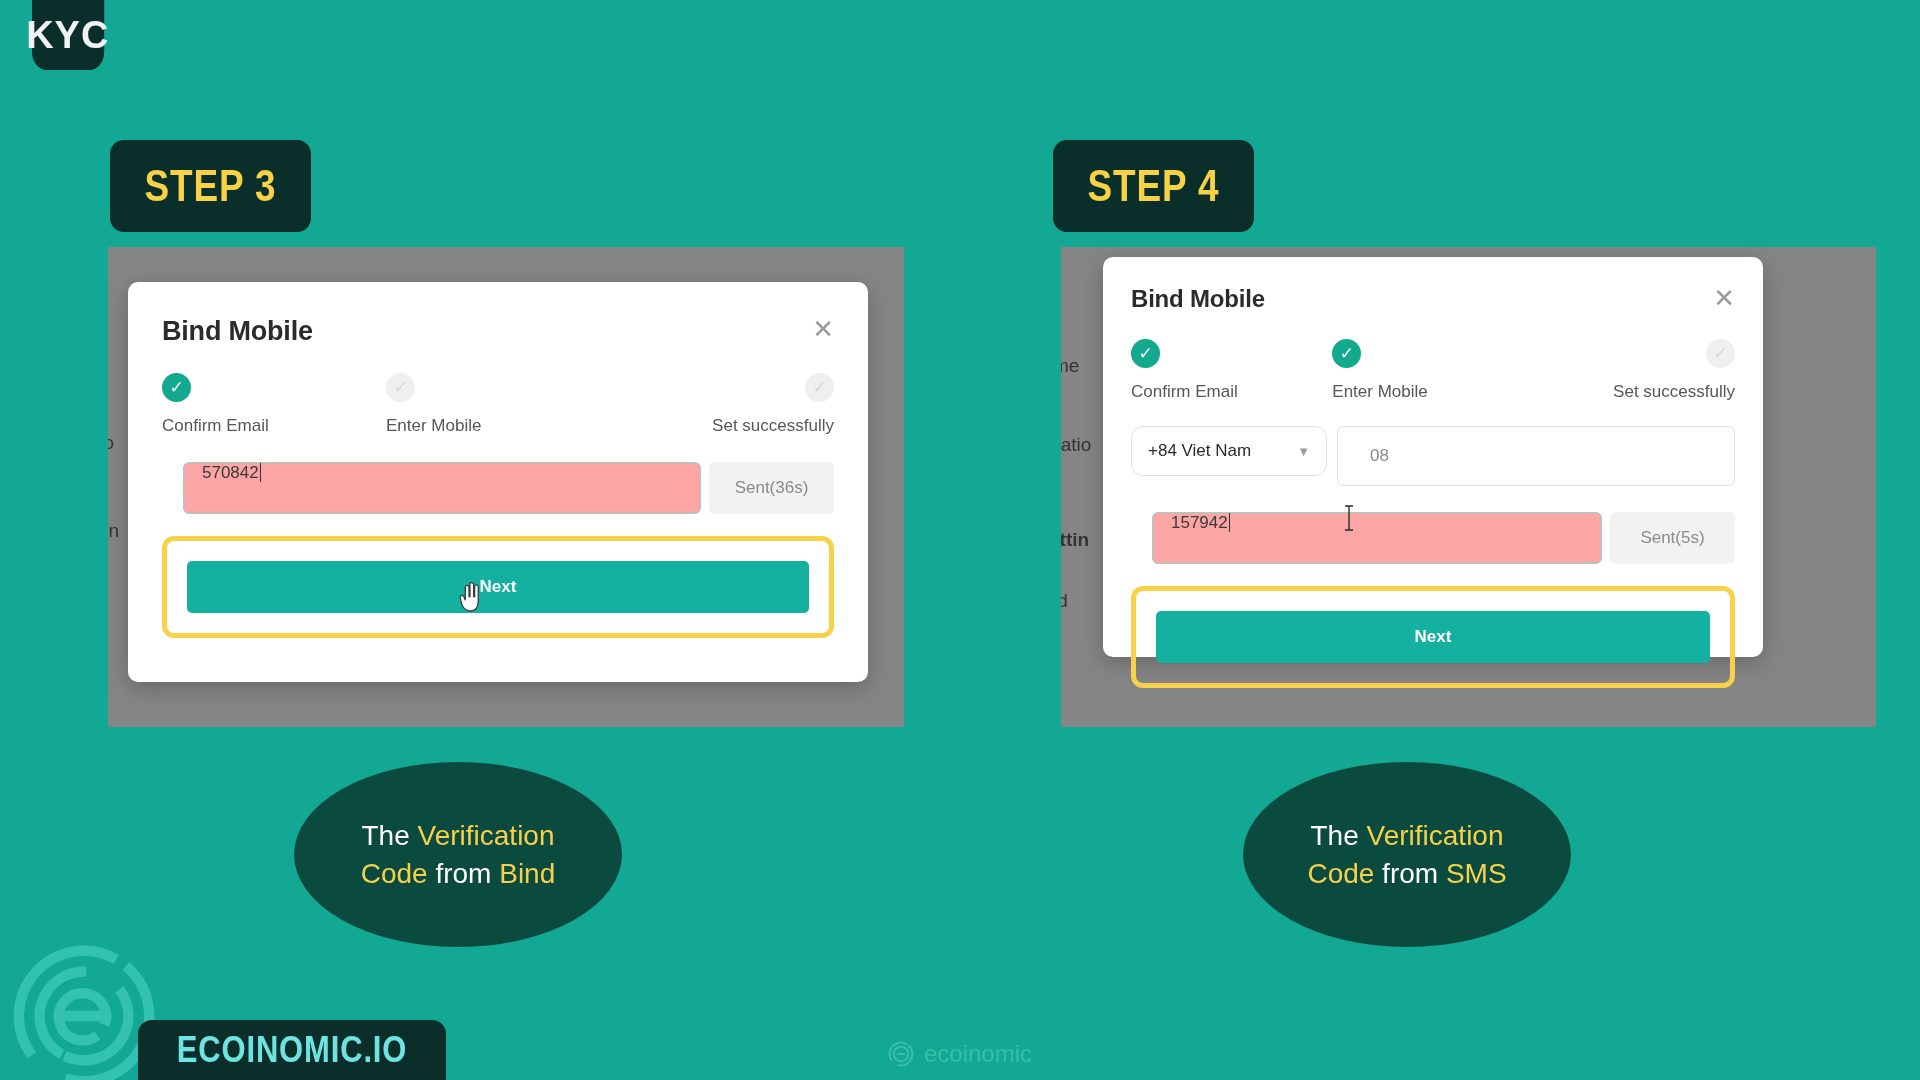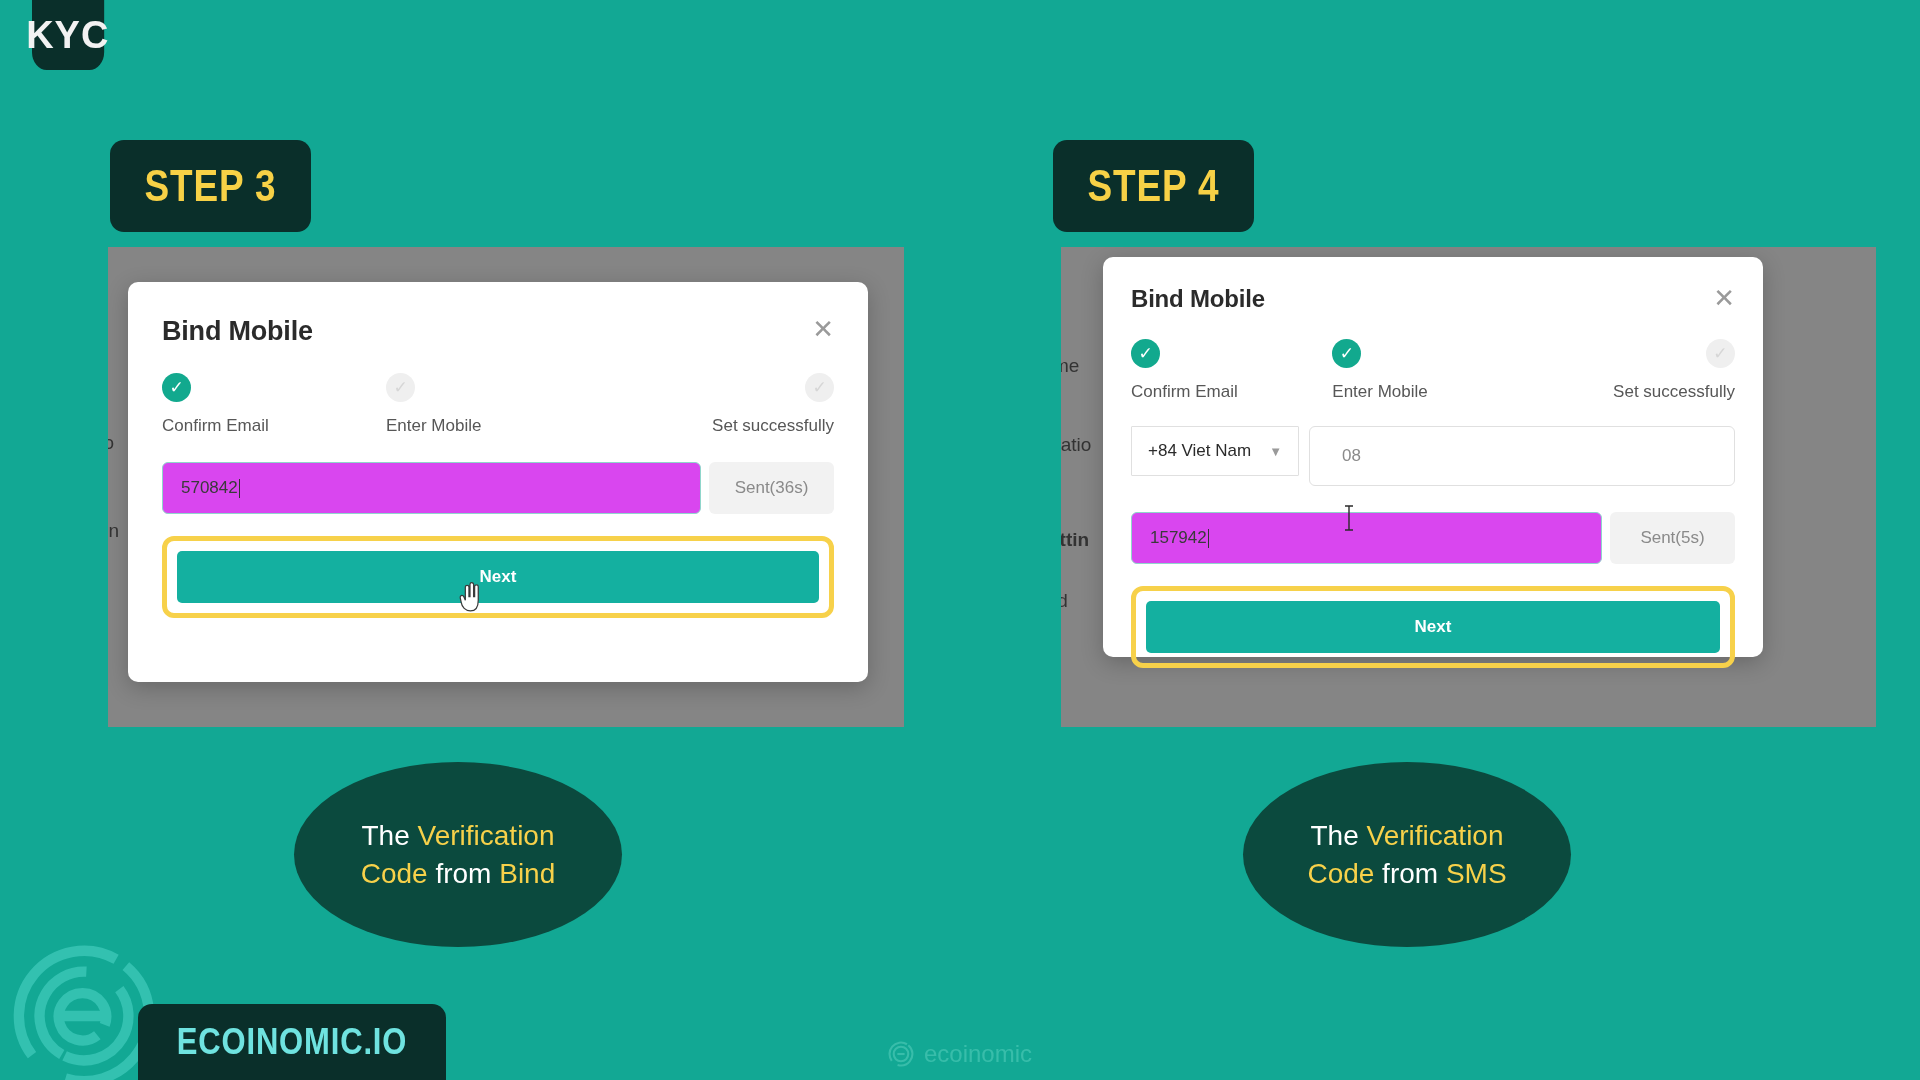--- a/index.html
+++ b/index.html
@@ -95,62 +95,63 @@
   .step-dot.done { background:#12A98E; }
   .step-dot.todo { background:#EFEFEF; color:#D6D6D6; }
   .step-label { margin-top:14px; font-size:17px; color:#575757; white-space:nowrap; }
 
   
   .field-row { display:flex; margin-top:26px; gap:0; }
   .txt-input {
     flex:1; height:52px;
     border:1.5px solid #8FD6CB;
     border-radius:6px;
-    display:flex; align-items:center;
+    display:flex; 
     padding:0 18px;
     font-size:17px; color:#3a3a3a;
-    background:#d946ef;
+    background:#fca5a5;
     position:relative;
+    margin-left:21px;
   }
   .caret {
     display:inline-block; width:1.5px; height:19px;
     background:#333; margin-left:1px;
   }
   .sent-btn {
     width:125px; height:52px;
     background:#F2F2F2;
     border-radius:6px;
     display:flex; align-items:center; justify-content:center;
     font-size:17px; color:#8a8a8a;
     margin-left:8px;
   }
 
   
   .sel-row { display:flex; margin-top:24px; gap:10px; }
   .country-sel {
-    width:168px; height:50px;
-    border:1.2px solid #E0E0E0; border-radius:1px;
+    width:196px; height:50px;
+    border:1.2px solid #E0E0E0; border-radius:12px;
     display:flex; align-items:center; justify-content:space-between;
     padding:0 16px; font-size:17px; color:#2b2b2b;
     background:#fff;
   }
   .chev { color:#9a9a9a; font-size:13px; }
   .phone-input {
     flex:1; height:60px;
     border:1.2px solid #E0E0E0; border-radius:6px;
     display:flex; align-items:center; padding:0 32px;
     font-size:17px; color:#8a8a8a; background:#fff;
   }
 
   
   .next-wrap {
     margin-top:22px;
     border:5px solid #F7D14A;
     border-radius:12px;
-    padding:10px;
+    padding:20px;
   }
   .next-btn {
     height:52px; width:100%;
     background:#14B0A0;
     border-radius:5px;
     display:flex; align-items:center; justify-content:center;
     color:#fff; font-size:17px; font-weight:bold;
     cursor:pointer;
   }
   .link-sub {
@@ -177,21 +178,21 @@
   .hl { color:#F7D14A; }
 
   
   #eco-logo {
     position:absolute; left:10px; bottom:-10px;
     width:148px; height:148px;
     opacity:.55;
   }
   #eco-badge {
     position:absolute; left:138px; bottom:0px;
-    height:76px; padding:0 20px;
+    height:60px; padding:0 20px;
     background:#0A2F2A; border-radius:14px 14px 0 0;
     display:flex; align-items:center;
     color:#6FE3E0; font-size:36px; font-weight:bold;
     font-family:"Liberation Sans Narrow","Liberation Sans",sans-serif;
   }
   #eco-badge .t { display:inline-block; transform:scaleX(.86); letter-spacing:1px; }
 
   #watermark {
     position:absolute; left:50%; transform:translateX(-50%);
     bottom:12px;

